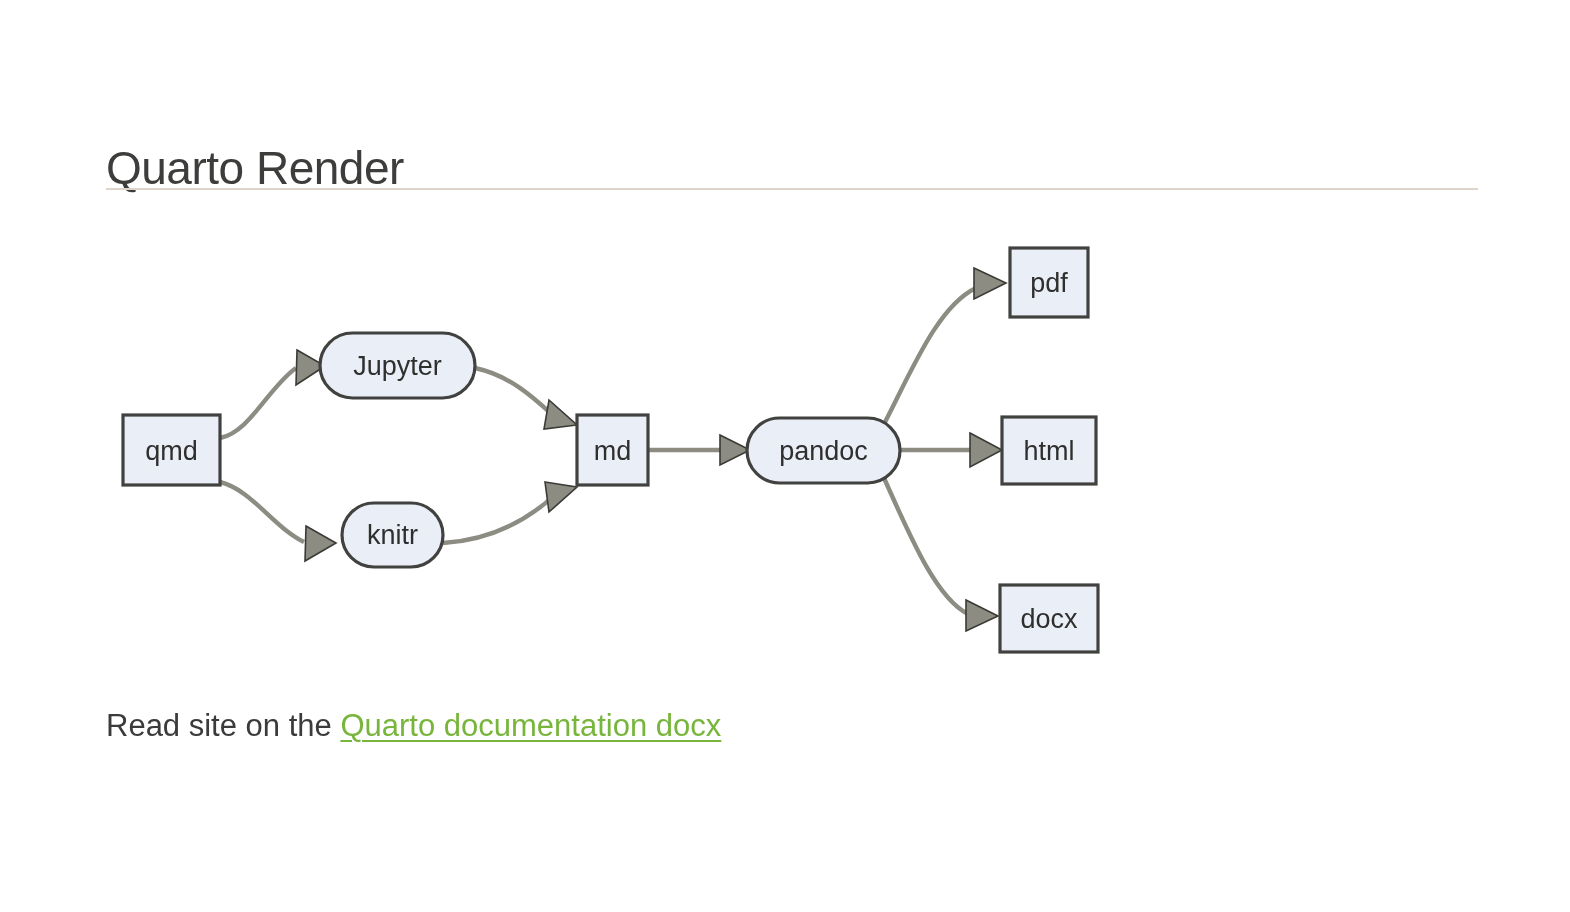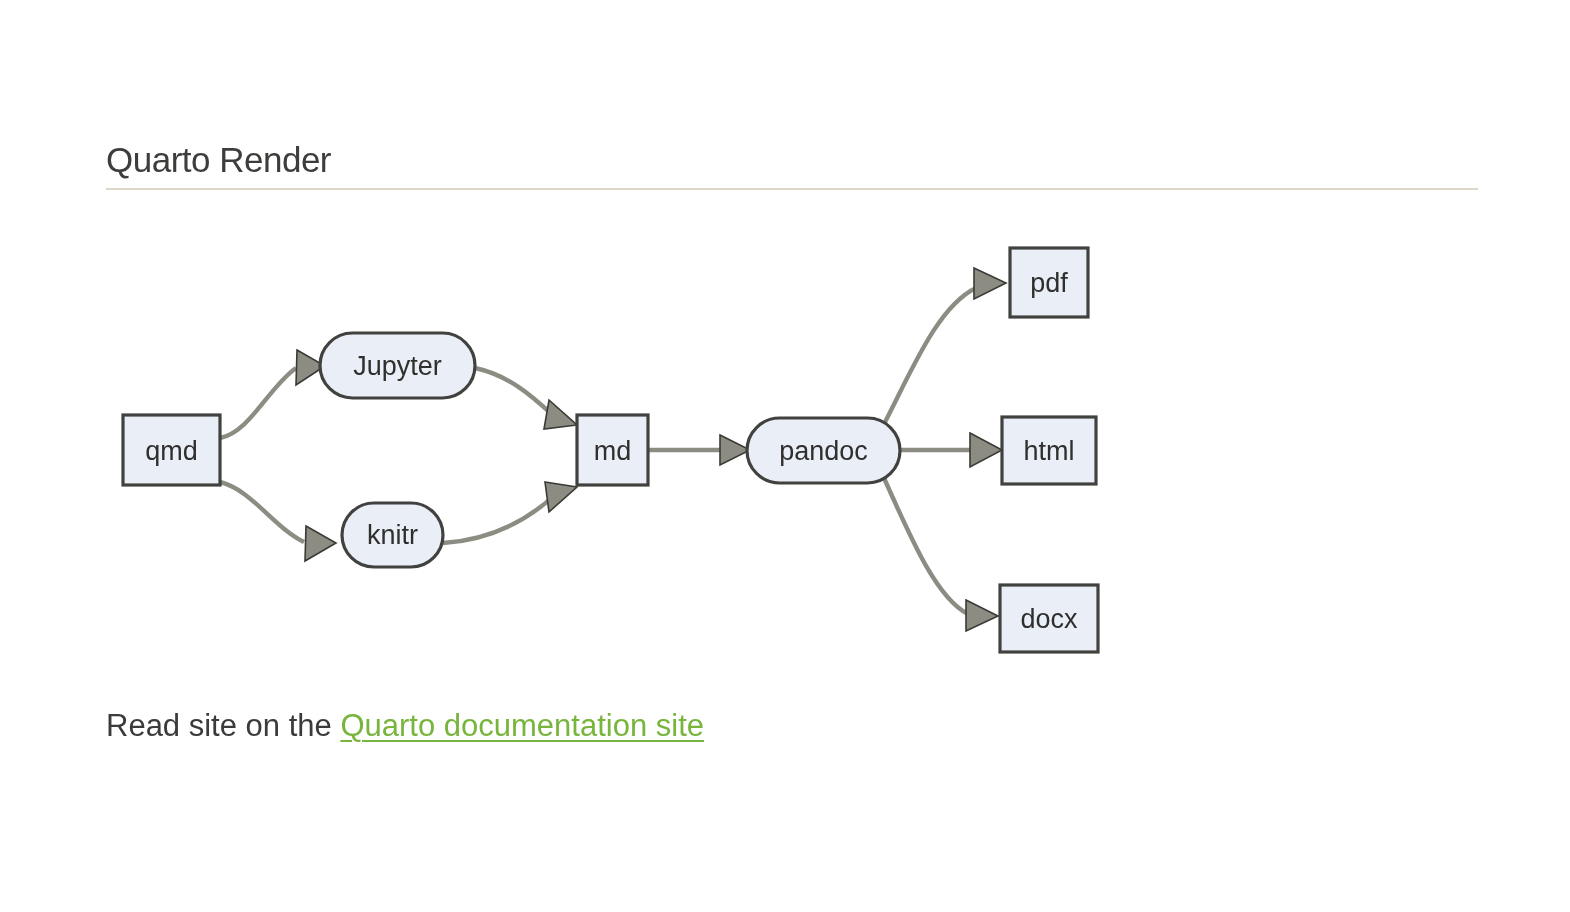--- a/index.html
+++ b/index.html
@@ -21,21 +21,21 @@
     left: 0; top: 0;
     width: 1570px;
     height: 912px;
   }
 
   
   .page-title {
     position: absolute;
     left: 106px;
     top: 106px;
-    font-size: 35px;
+    font-size: 46px;
     font-weight: 400;
     line-height: 62px;
     letter-spacing: -0.5px;
     color: #3d3d3b;
     white-space: nowrap;
   }
 
   .title-rule {
     position: absolute;
     left: 106px;
@@ -177,15 +177,15 @@
         </g>
 
         <g>
           <rect class="node-rect" x="1000" y="375" width="98" height="67"></rect>
           <text class="node-label" x="1049" y="409">docx</text>
         </g>
       </g>
     </svg>
   </div>
 
-  <p class="read-more"><span>Read site on the </span><a class="doc-link" href="#">Quarto documentation site</a></p>
+  <p class="read-more"><span>Read site on the </span><a class="doc-link" href="#">Quarto documentation docx</a></p>
 
 </div>
 
 </body></html>

